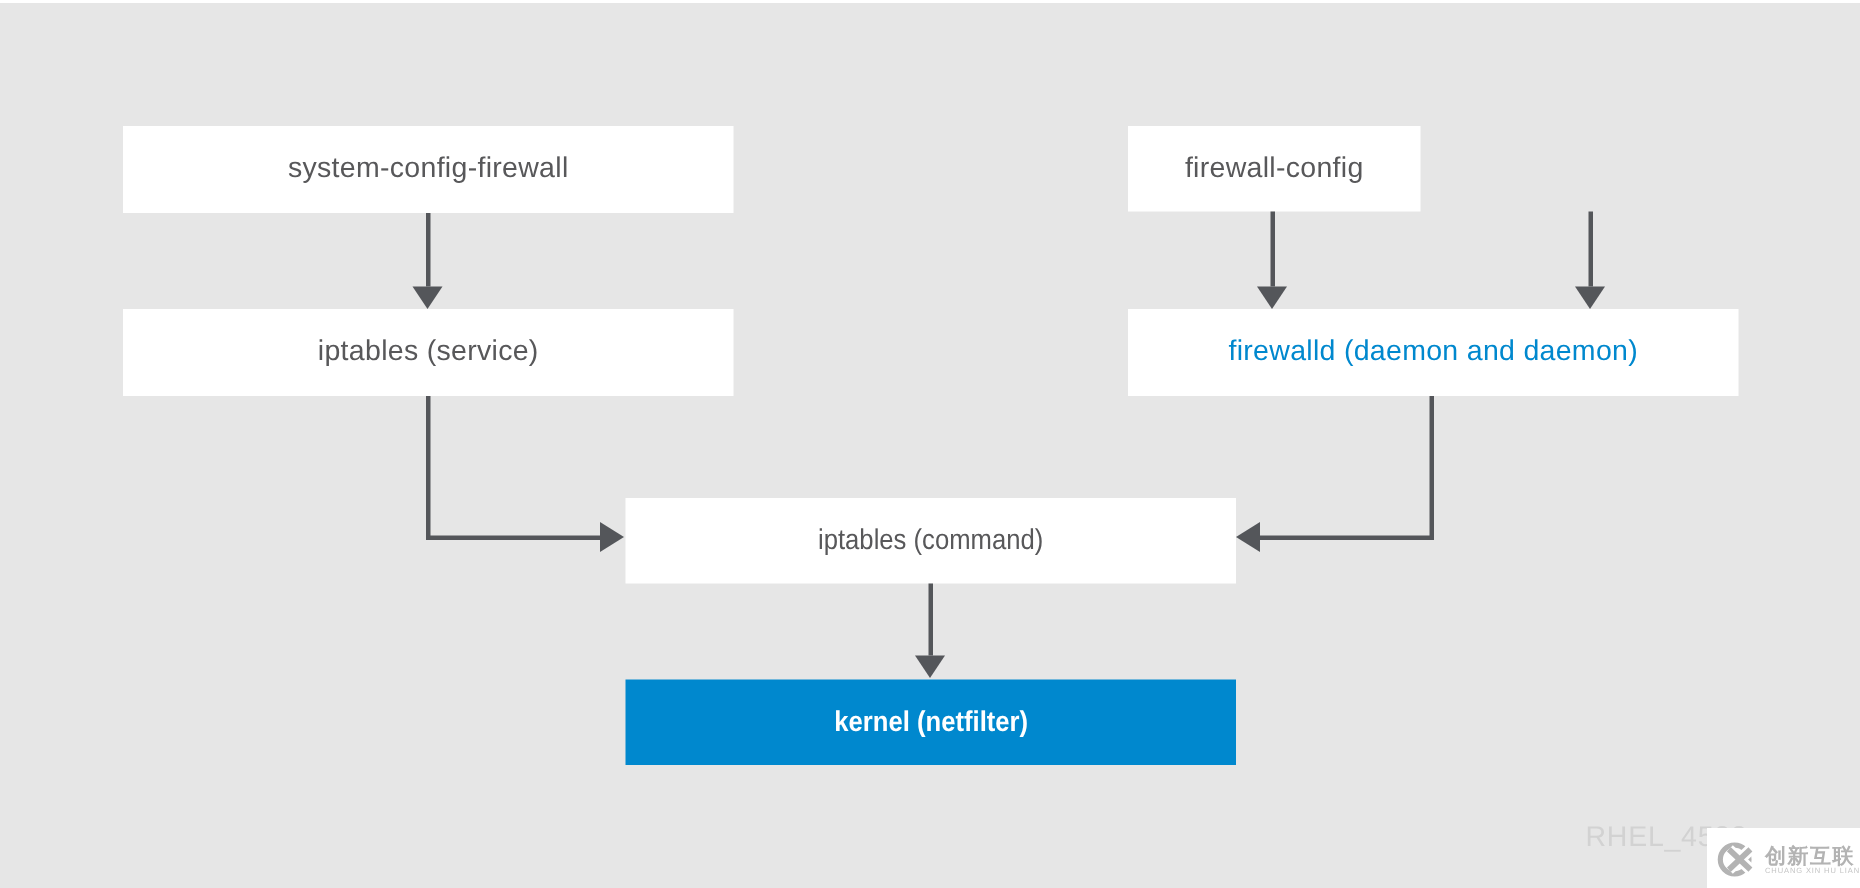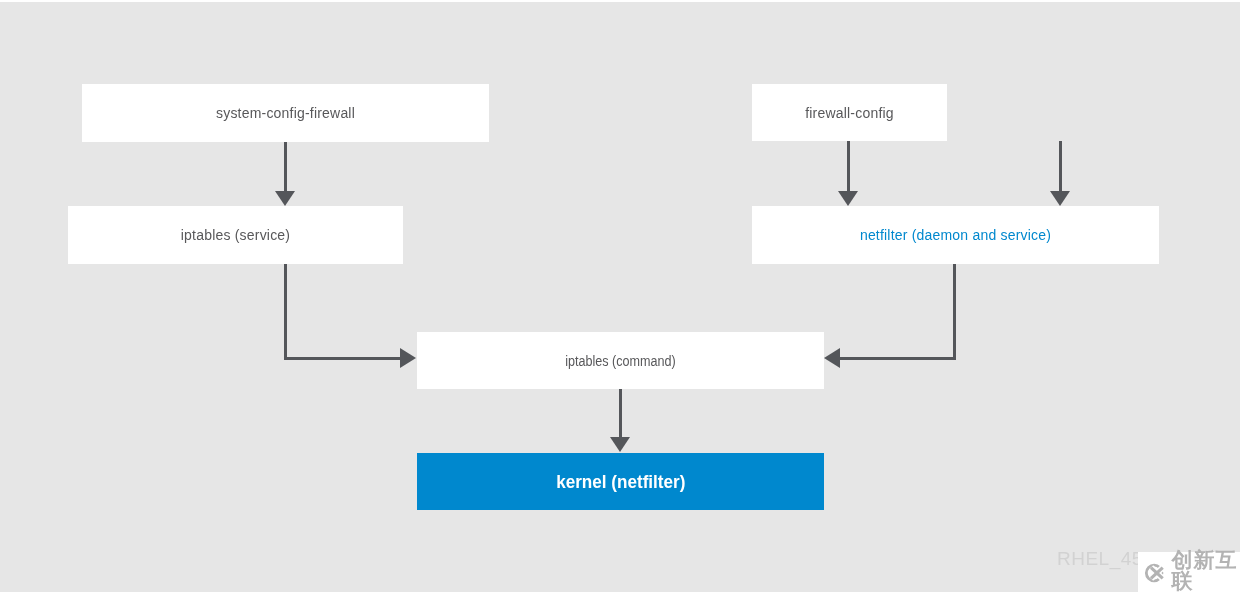--- a/index.html
+++ b/index.html
@@ -20,21 +20,21 @@
   }
   .canvas{
     position:absolute;left:0;top:2px;width:1240px;height:590px;
     background:var(--bg);
   }
   .node{
     position:absolute;
     background:var(--node-bg);
     display:flex;align-items:center;justify-content:center;
     color:var(--node-text);
-    font-size:14px;
+    font-size:19px;
     letter-spacing:0.2px;
   }
   .node .lbl{display:inline-block;white-space:nowrap;}
   .condensed .lbl{transform:scaleX(0.9);letter-spacing:0px;}
   .blue-text{color:var(--blue);}
   .kernel{
     background:var(--blue);
     color:#ffffff;
     font-weight:bold;
     font-size:19px;
@@ -52,43 +52,43 @@
     position:absolute;left:1057px;top:546px;
     font-size:19px;color:var(--watermark);
     letter-spacing:0.5px;white-space:nowrap;z-index:1;
   }
   .logo-box{
     position:absolute;left:1138px;top:550px;width:102px;height:42px;
     background:#ffffff;z-index:2;
     display:flex;align-items:center;padding-left:6px;
   }
   .logo-text{display:flex;flex-direction:column;margin-left:4px;line-height:1;}
-  .logo-name{font-size:21px;font-weight:bold;color:var(--logo-gray);letter-spacing:1px;}
+  .logo-name{font-size:14px;font-weight:bold;color:var(--logo-gray);letter-spacing:1px;}
   .logo-sub{font-size:5px;color:#c4c4c4;letter-spacing:0.6px;margin-top:2px;white-space:nowrap;}
 </style>
 </head>
 <body>
 
 <div class="canvas">
 
   <div class="node" style="left:82px;top:82px;width:407px;height:58px;">
     <span class="lbl">system-config-firewall</span>
   </div>
 
-  <div class="node" style="left:68px;top:204px;width:335px;height:58px;justify-content:center;">
+  <div class="node" style="left:82px;top:204px;width:407px;height:58px;justify-content:center;">
     <span class="lbl">iptables (service)</span>
   </div>
 
   <div class="node" style="left:752px;top:82px;width:195px;height:57px;text-align:right;">
     <span class="lbl">firewall-config</span>
   </div>
 
 
   <div class="node blue-text" style="left:752px;top:204px;width:407px;height:58px;">
-    <span class="lbl">netfilter (daemon and service)</span>
+    <span class="lbl">firewalld (daemon and daemon)</span>
   </div>
 
   <div class="node condensed" style="left:417px;top:330px;width:407px;height:57px;">
     <span class="lbl">iptables (command)</span>
   </div>
 
   <div class="node kernel condensed" style="left:417px;top:451px;width:407px;height:57px;">
     <span class="lbl">kernel (netfilter)</span>
   </div>
 

